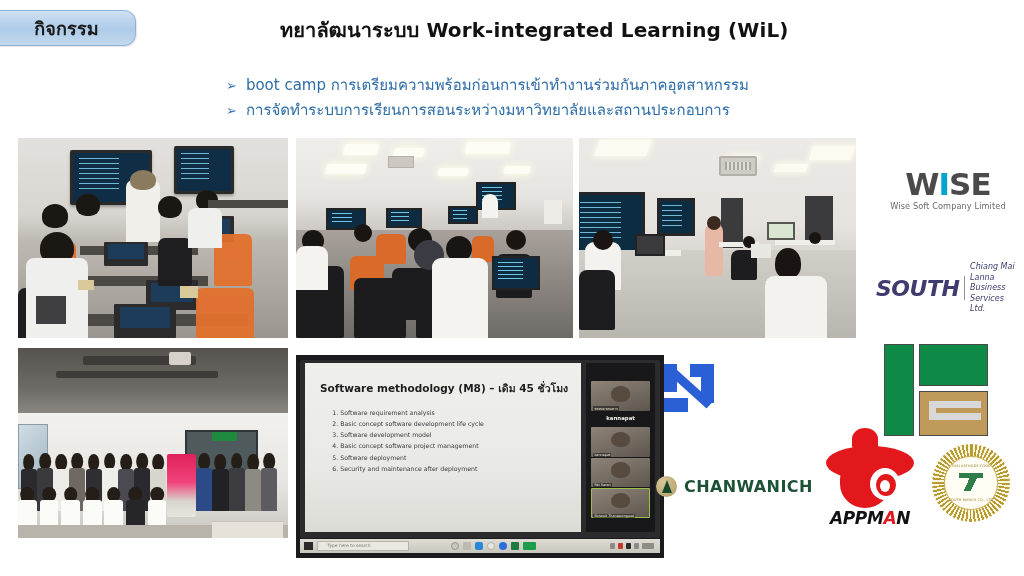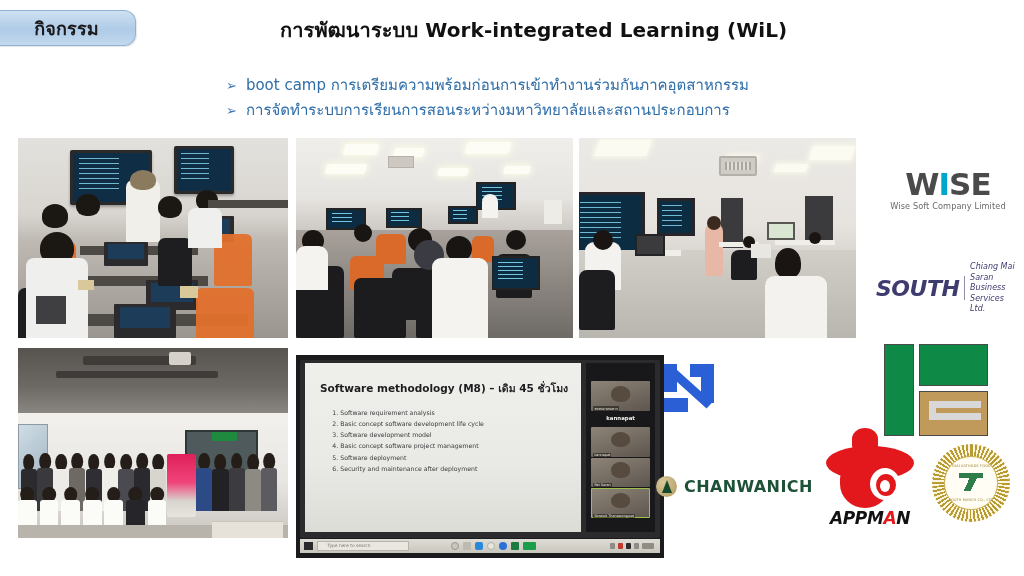--- a/index.html
+++ b/index.html
@@ -223,21 +223,21 @@
   .seal-t1{ top:25%; } .seal-t2{ bottom:26%; }
 </style>
 </head>
 <body>
 
 <div id="slide">
 
   <div class="tab-chip">
     <span>กิจกรรม</span>
   </div>
-  <div class="slide-title">การพัฒนาระบบ Work-integrated Learning (WiL)</div>
+  <div class="slide-title">ทยาลัฒนาระบบ Work-integrated Learning (WiL)</div>
 
   <div class="bullets">
     <div class="bullet">
       <span class="arrow">➢</span>
       <span class="btext">boot camp การเตรียมความพร้อมก่อนการเข้าทำงานร่วมกันภาคอุตสาหกรรม</span>
     </div>
     <div class="bullet">
       <span class="arrow">➢</span>
       <span class="btext">การจัดทำระบบการเรียนการสอนระหว่างมหาวิทยาลัยและสถานประกอบการ</span>
     </div>
@@ -522,21 +522,21 @@
     <div class="wise-top">
       <span>W</span><span class="i">I</span><span>SE</span>
     </div>
     <div class="wise-sub">Wise Soft Company Limited</div>
   </div>
 
   <div class="logo clbs">
     <div class="clbs-m">SOUTH</div>
     <div class="clbs-bar"></div>
     <div class="clbs-t">
-      <div>Chiang Mai Saran</div>
+      <div>Chiang Mai Lanna</div>
       <div>Business Services Ltd.</div>
     </div>
   </div>
 
   <div class="logo gsq">
     <span class="gsq-l"></span>
     <span class="gsq-tr"></span>
     <span class="gsq-br"></span>
   </div>
 

